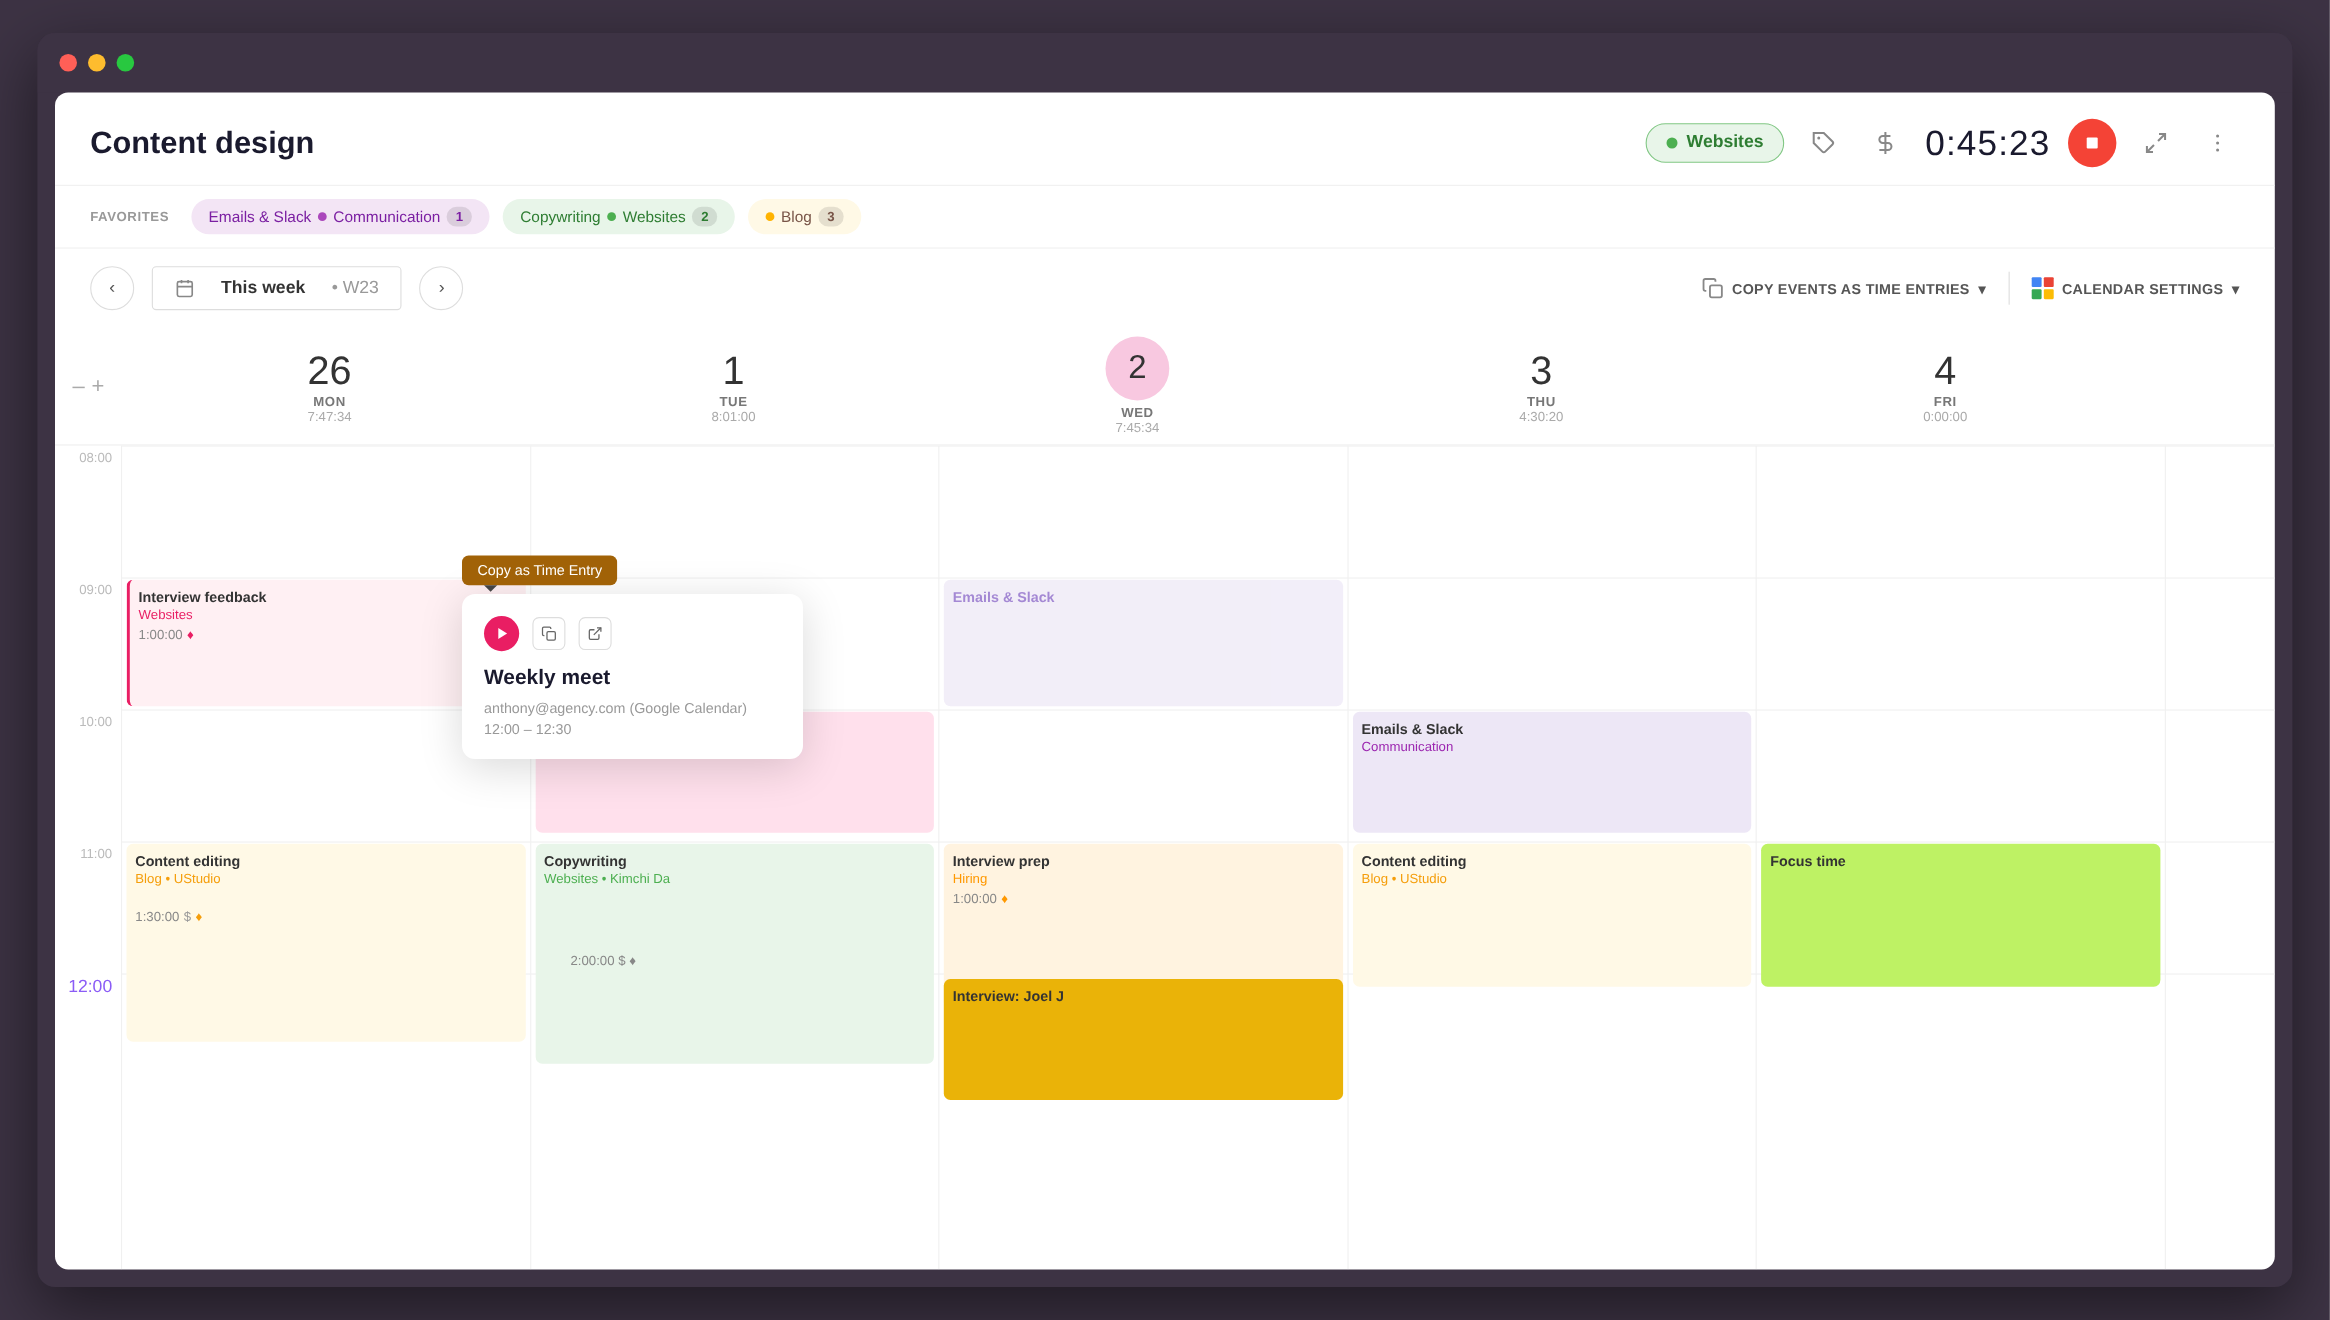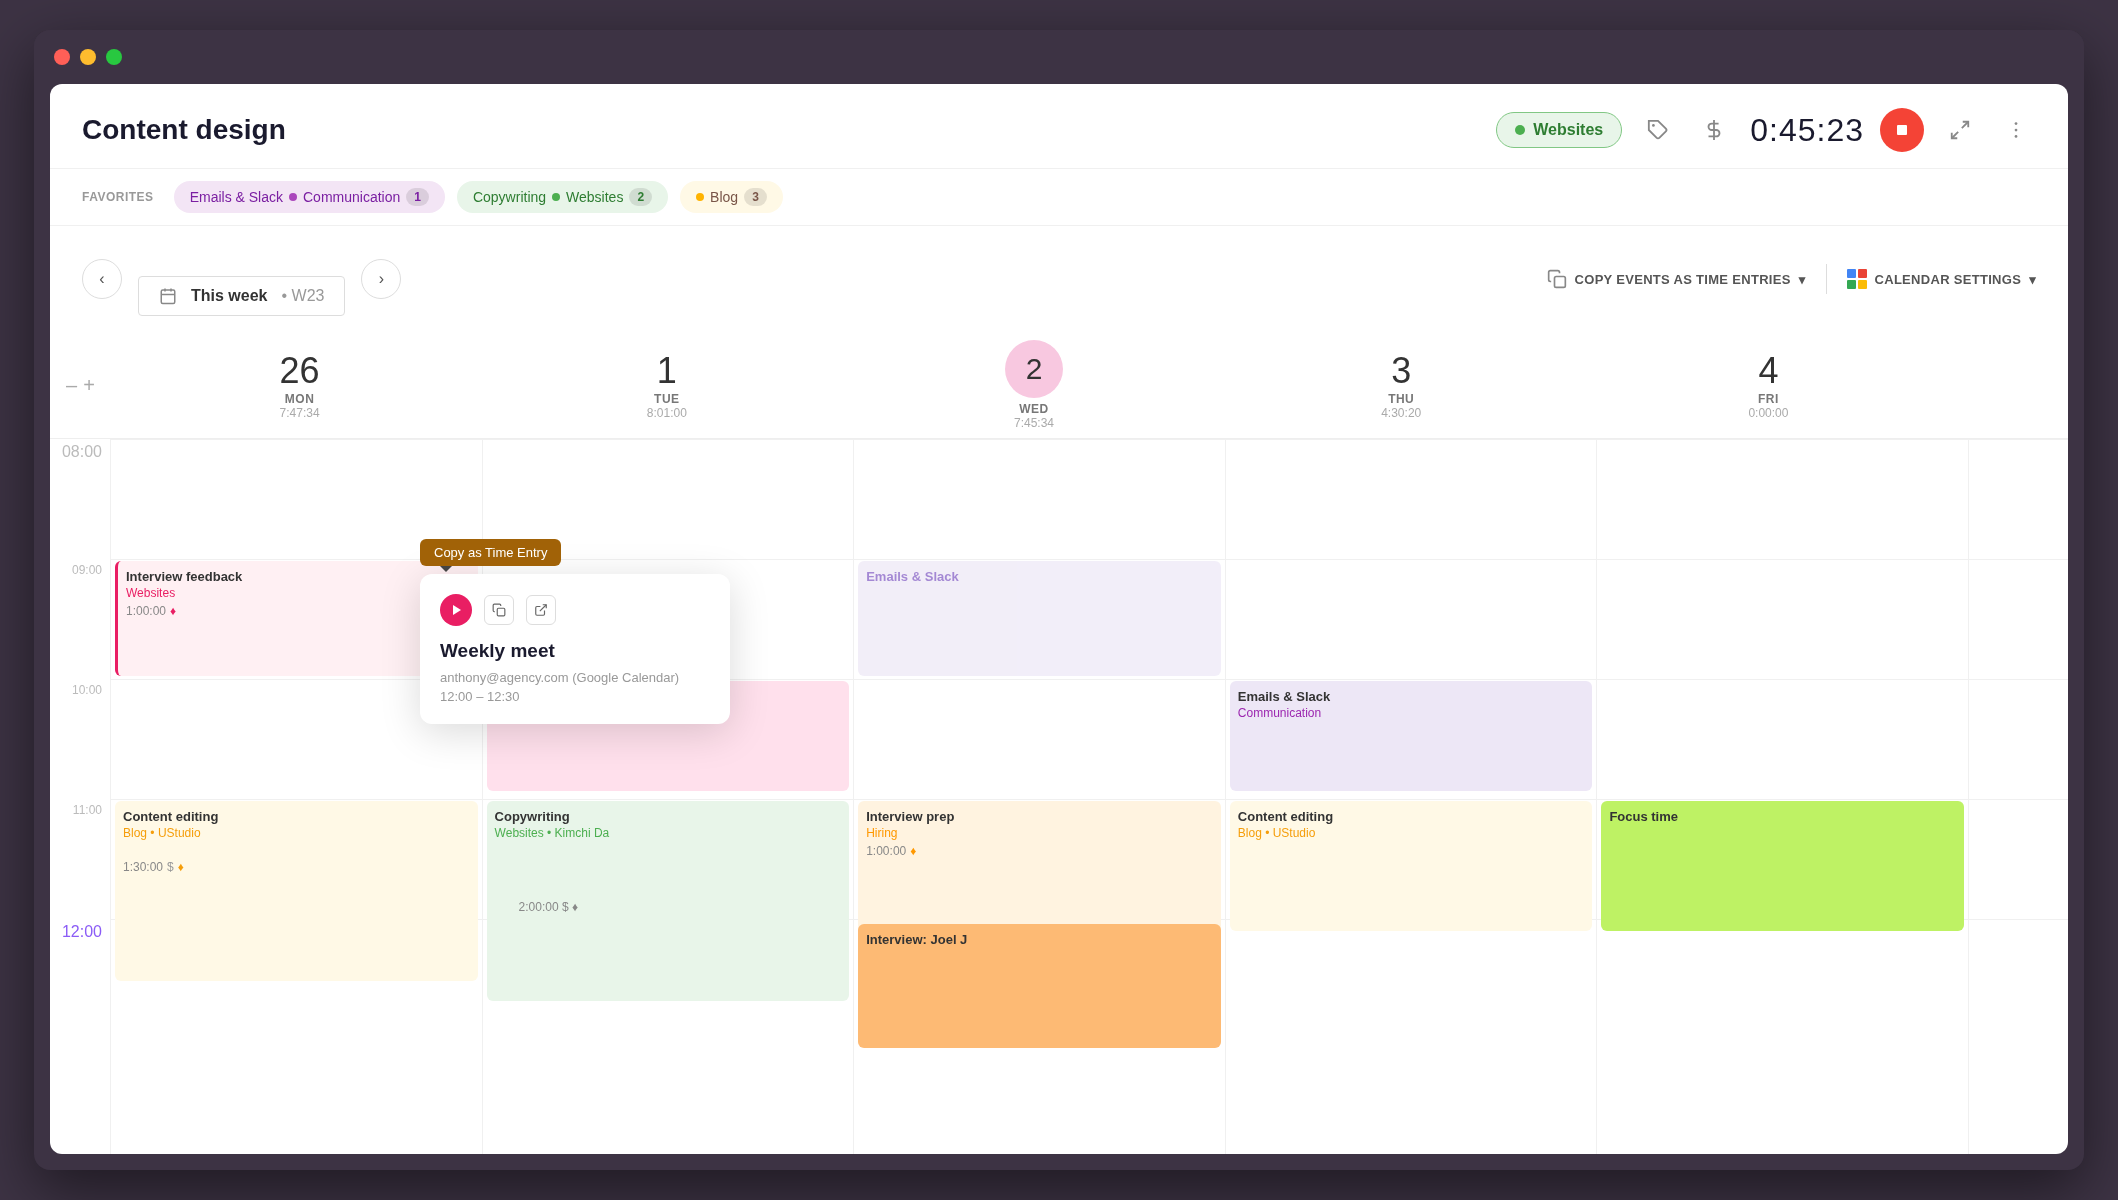--- a/index.html
+++ b/index.html
@@ -173,26 +173,25 @@
       color: #555;
       font-size: 16px;
     }
 
     .week-selector {
       border: 1.5px solid #ddd;
       border-radius: 4px;
       padding: 10px 20px;
       display: flex;
       align-items: center;
-      gap: 14px;
+      gap: 24px;
       font-size: 16px;
       font-weight: 600;
       color: #333;
       cursor: pointer;
-      margin-top: 34px;
     }
 
     .week-selector .week-num {
       color: #999;
       font-weight: 400;
     }
 
     .toolbar-right {
       margin-left: auto;
       display: flex;
@@ -410,21 +409,21 @@
           <div style="font-size:12px; font-weight:700; color:#777; letter-spacing:0.5px;">FRI</div>
           <div style="font-size:12px; color:#aaa;">0:00:00</div>
         </div>
 
         <div style="width:100px;"></div>
       </div>
 
       <div style="flex:1; overflow-y:auto; display:flex; position:relative;">
 
         <div style="width:60px; flex-shrink:0;">
-          <div style="height:120px; display:flex; align-items:flex-start; justify-content:flex-end; padding-right:8px; padding-top:4px; font-size:16px; color:#bbb;margin-left:28px;">08:00</div>
+          <div style="height:120px; display:flex; align-items:flex-start; justify-content:flex-end; padding-right:8px; padding-top:4px; font-size:12px; color:#bbb;margin-left:28px;">08:00</div>
           <div style="height:120px; display:flex; align-items:flex-start; justify-content:flex-end; padding-right:8px; padding-top:4px; font-size:12px; color:#bbb;">09:00</div>
           <div style="height:120px; display:flex; align-items:flex-start; justify-content:flex-end; padding-right:8px; padding-top:4px; font-size:12px; color:#bbb;">10:00</div>
           <div style="height:120px; display:flex; align-items:flex-start; justify-content:flex-end; padding-right:8px; padding-top:4px; font-size:12px; color:#bbb;">11:00</div>
           <div style="height:120px; display:flex; align-items:flex-start; justify-content:flex-end; padding-right:8px; padding-top:4px; font-size:16px; color:#8b5cf6;">12:00</div>
         </div>
 
         <div style="flex:1; display:grid; grid-template-columns: repeat(5, 1fr) 100px; position:relative;">
 
           <div style="position:absolute; top:0; left:0; right:0; height:1px; background:#f0f0f0;"></div>
           <div style="position:absolute; top:120px; left:0; right:0; height:1px; background:#f0f0f0;"></div>
@@ -475,21 +474,21 @@
 
             <div style="position:absolute; top:362px; left:4px; right:4px; height:150px; background:#fff3e0; border-radius:6px; padding:8px;">
               <div style="font-size:13px; font-weight:600; color:#333;">Interview prep</div>
               <div style="font-size:12px; color:#ff9800; font-weight:500; margin-top:2px;">Hiring</div>
               <div style="font-size:12px; color:#888; margin-top:4px; display:flex; align-items:center; gap:4px;">
                 <span>1:00:00</span>
                 <span style="color:#ff9800;">♦</span>
               </div>
             </div>
 
-            <div style="position:absolute; top:485px; left:4px; right:4px; height:124px; background:#fdba74; border-radius:6px; padding:8px;">
+            <div style="position:absolute; top:485px; left:4px; right:4px; height:110px; background:#eab308; border-radius:6px; padding:8px;">
               <div style="font-size:13px; font-weight:600; color:#333;">Interview: Joel J</div>
             </div>
           </div>
 
           <div style="border-left:1px solid #f0f0f0; position:relative; min-height:600px;">
 
             <div style="position:absolute; top:242px; left:4px; right:4px; height:110px; background:#ede7f6; border-radius:6px; padding:8px;">
               <div style="font-size:13px; font-weight:600; color:#333;">Emails &amp; Slack</div>
               <div style="font-size:12px; color:#9c27b0; font-weight:500; margin-top:2px;">Communication</div>
             </div>

